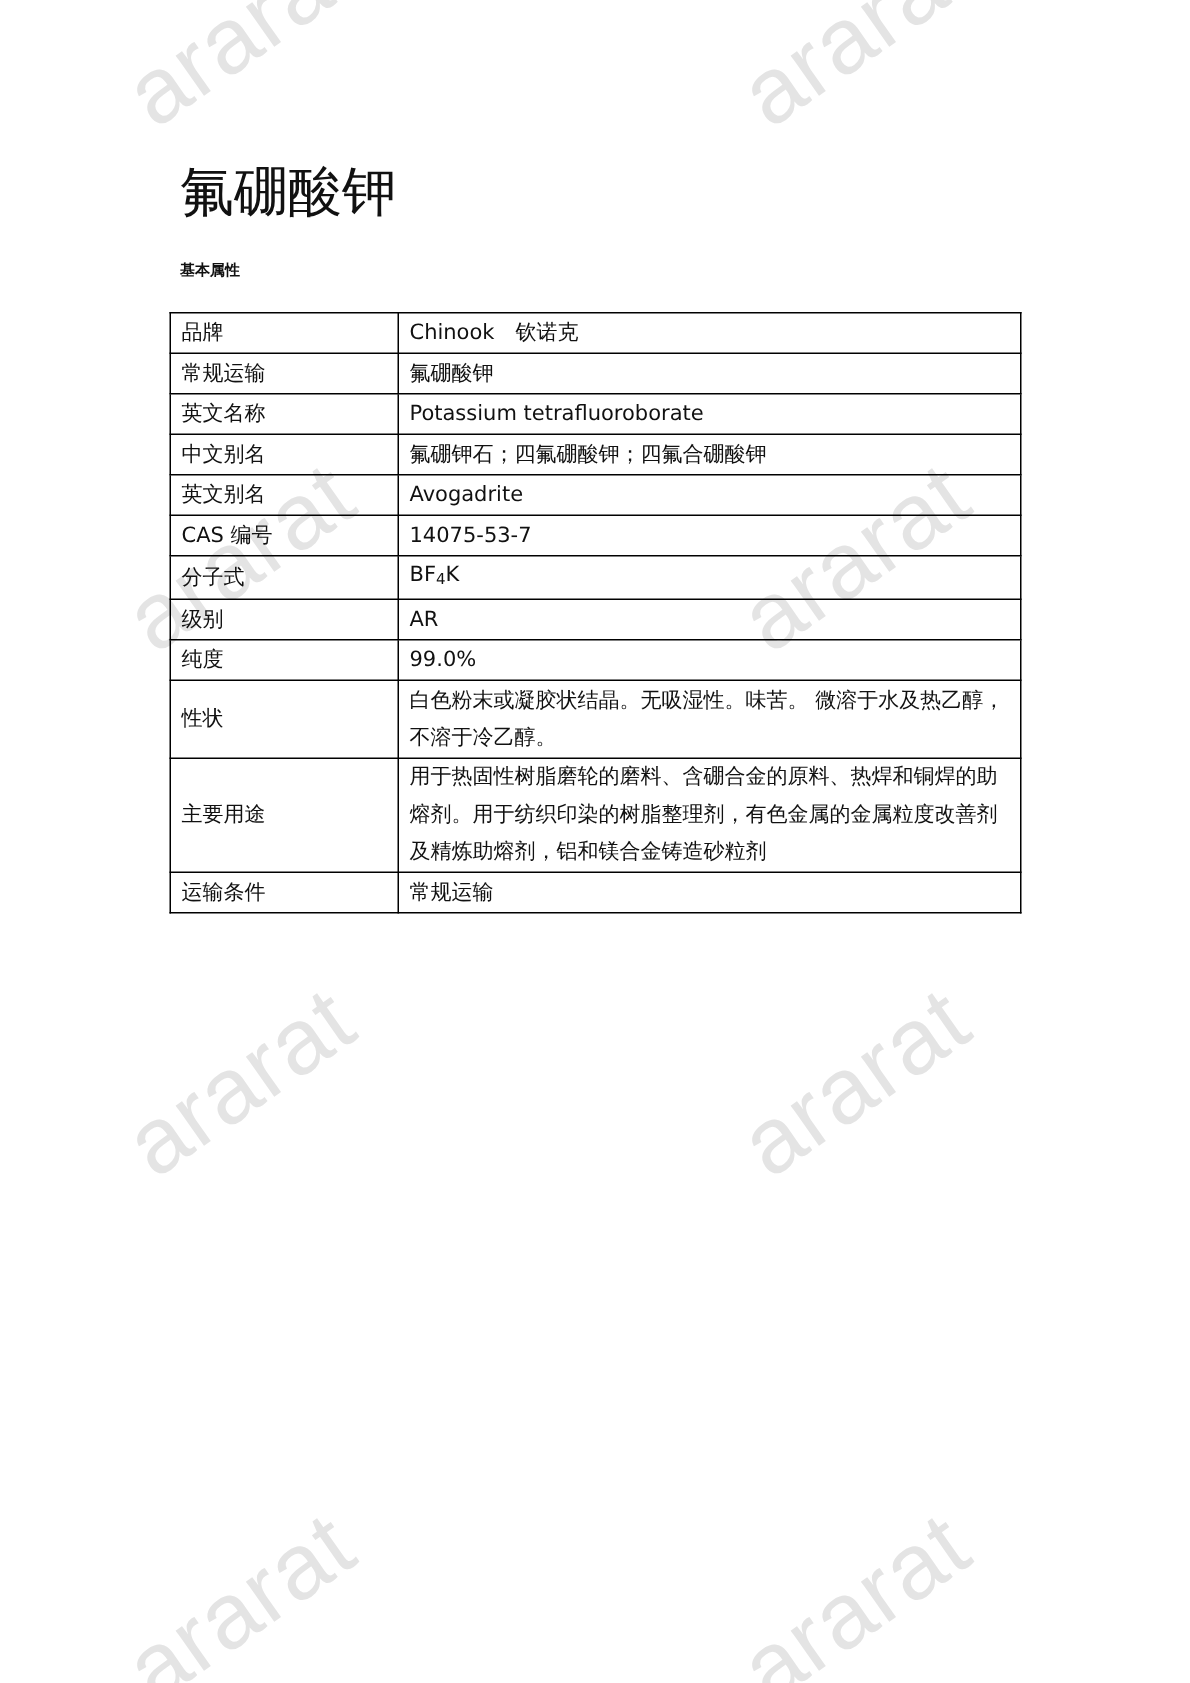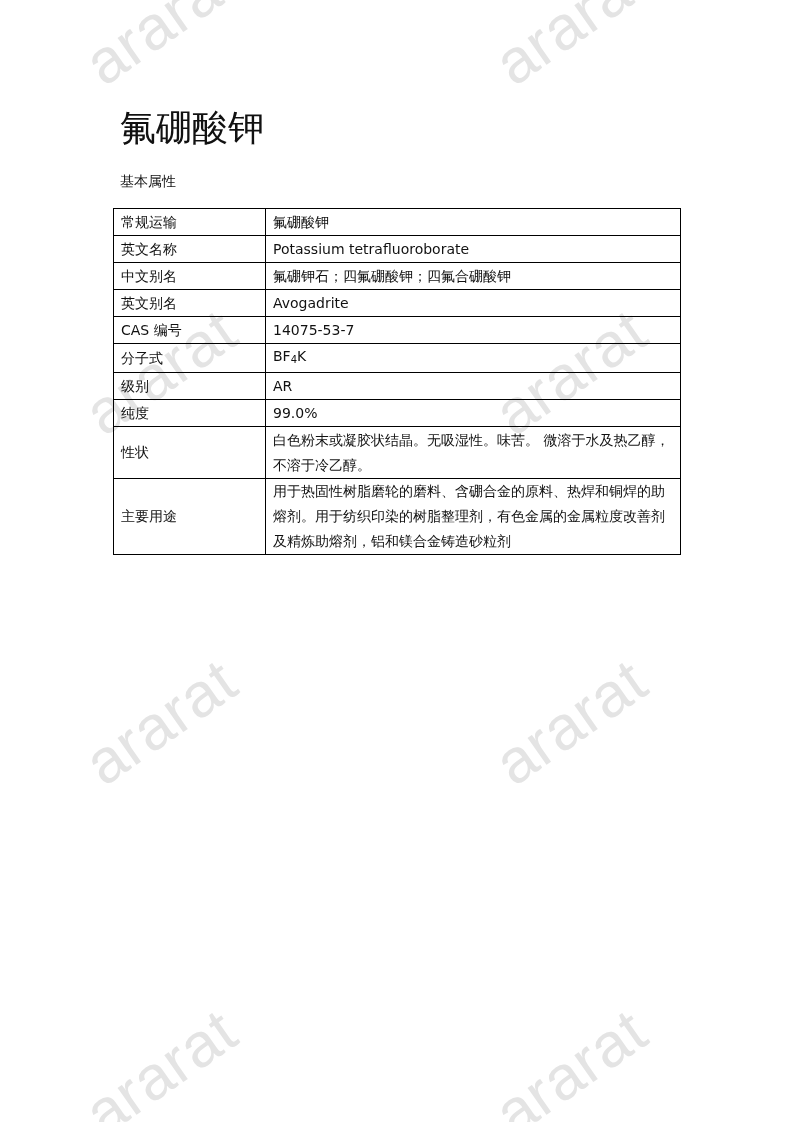--- a/index.html
+++ b/index.html
@@ -21,21 +21,21 @@
     z-index: 0;
     white-space: nowrap;
   }
   .page-title {
     position: absolute; left: 120px; top: 104px;
     font-size: 36px; font-weight: normal; margin: 0; z-index: 1;
     letter-spacing: 0px;
   }
   .section-label {
     position: absolute; left: 120px; top: 173px;
-    font-size: 14px; z-index: 1;
+    font-size: 10px; z-index: 1; font-weight: bold;
   }
   table.props {
     position: absolute; left: 113px; top: 208px;
     width: 568px;
     border-collapse: collapse;
     z-index: 1;
     font-size: 14px;
   }
   table.props td {
     border: 1px solid #000;
@@ -60,20 +60,24 @@
   <div class="wm" style="left:522px;top:728px;">ararat</div>
   <div class="wm" style="left:112px;top:1078px;">ararat</div>
   <div class="wm" style="left:522px;top:1078px;">ararat</div>
 </div>
 
 <h1 class="page-title">氟硼酸钾</h1>
 <div class="section-label">基本属性</div>
 
 <table class="props">
   <tbody>
+    <tr>
+      <td class="k">品牌</td>
+      <td class="v">Chinook　钦诺克</td>
+    </tr>
     <tr>
       <td class="k">常规运输</td>
       <td class="v">氟硼酸钾</td>
     </tr>
     <tr>
       <td class="k">英文名称</td>
       <td class="v">Potassium tetrafluoroborate</td>
     </tr>
     <tr>
       <td class="k">中文别名</td>
@@ -100,14 +104,18 @@
       <td class="v">99.0%</td>
     </tr>
     <tr style="height:52px;">
       <td class="k">性状</td>
       <td class="v">白色粉末或凝胶状结晶。无吸湿性。味苦。 微溶于水及热乙醇，不溶于冷乙醇。</td>
     </tr>
     <tr style="height:76px;">
       <td class="k">主要用途</td>
       <td class="v">用于热固性树脂磨轮的磨料、含硼合金的原料、热焊和铜焊的助熔剂。用于纺织印染的树脂整理剂，有色金属的金属粒度改善剂及精炼助熔剂，铝和镁合金铸造砂粒剂</td>
     </tr>
+    <tr>
+      <td class="k">运输条件</td>
+      <td class="v">常规运输</td>
+    </tr>
   </tbody>
 </table>
 
 </body></html>

